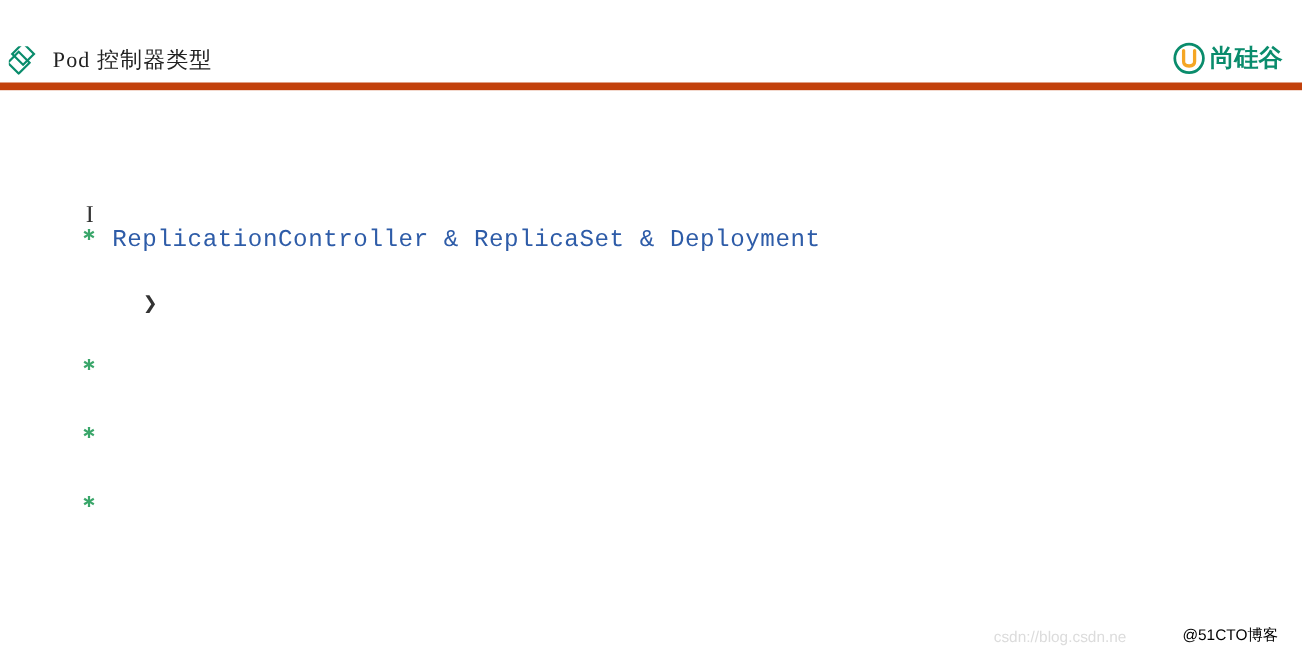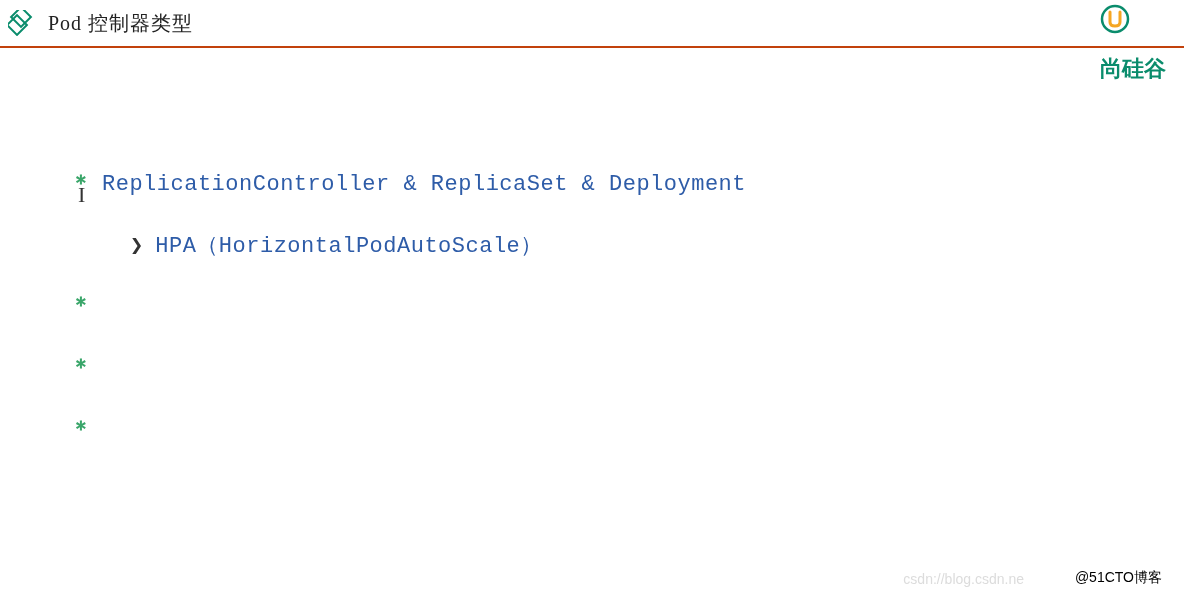--- a/index.html
+++ b/index.html
@@ -7,47 +7,47 @@
       width: 1184px;
       height: 595px;
       background: #ffffff;
       font-family: "Courier New", "SimSun", monospace;
       position: relative;
       overflow: hidden;
     }
     .header-bar {
       position: relative;
       height: 48px;
-      border-bottom: 2px solid #c2410c;
+      border-bottom: 7px solid #c2410c;
       display: flex;
       align-items: center;
       padding-left: 8px;
+      margin-top: 34px;
     }
     .header-diamond {
       width: 26px;
       height: 26px;
       position: relative;
       margin-right: 14px;
       flex-shrink: 0;
     }
     .header-diamond svg { display: block; }
     .header-title {
       font-size: 20px;
       color: #222;
       font-family: "SimSun", serif;
       letter-spacing: 1px;
     }
     .brand-logo {
       position: absolute;
       right: 18px;
       top: 4px;
       display: flex;
-      align-items: flex-start;
-      gap: 20px;
-      flex-direction: column;
+      align-items: flex-end;
+      gap: 4px;
     }
     .brand-mark {
       width: 30px;
       height: 30px;
     }
     .brand-text {
       font-size: 22px;
       color: #0a8c6c;
       font-weight: bold;
       font-family: "SimHei", sans-serif;
@@ -138,21 +138,20 @@
 
 <div class="content">
 
   <div class="item">
     <span class="bullet">＊</span>
     <a class="link-text">ReplicationController &amp; ReplicaSet &amp; Deployment</a>
   </div>
 
   <div class="sub-item">
     <span class="sub-arrow">❯</span>
-    <a class="link-text">HPA（HorizontalPodAutoScale）</a>
   </div>
 
   <div class="item">
     <span class="bullet">＊</span>
   </div>
 
   <div class="item">
     <span class="bullet">＊</span>
   </div>
 

